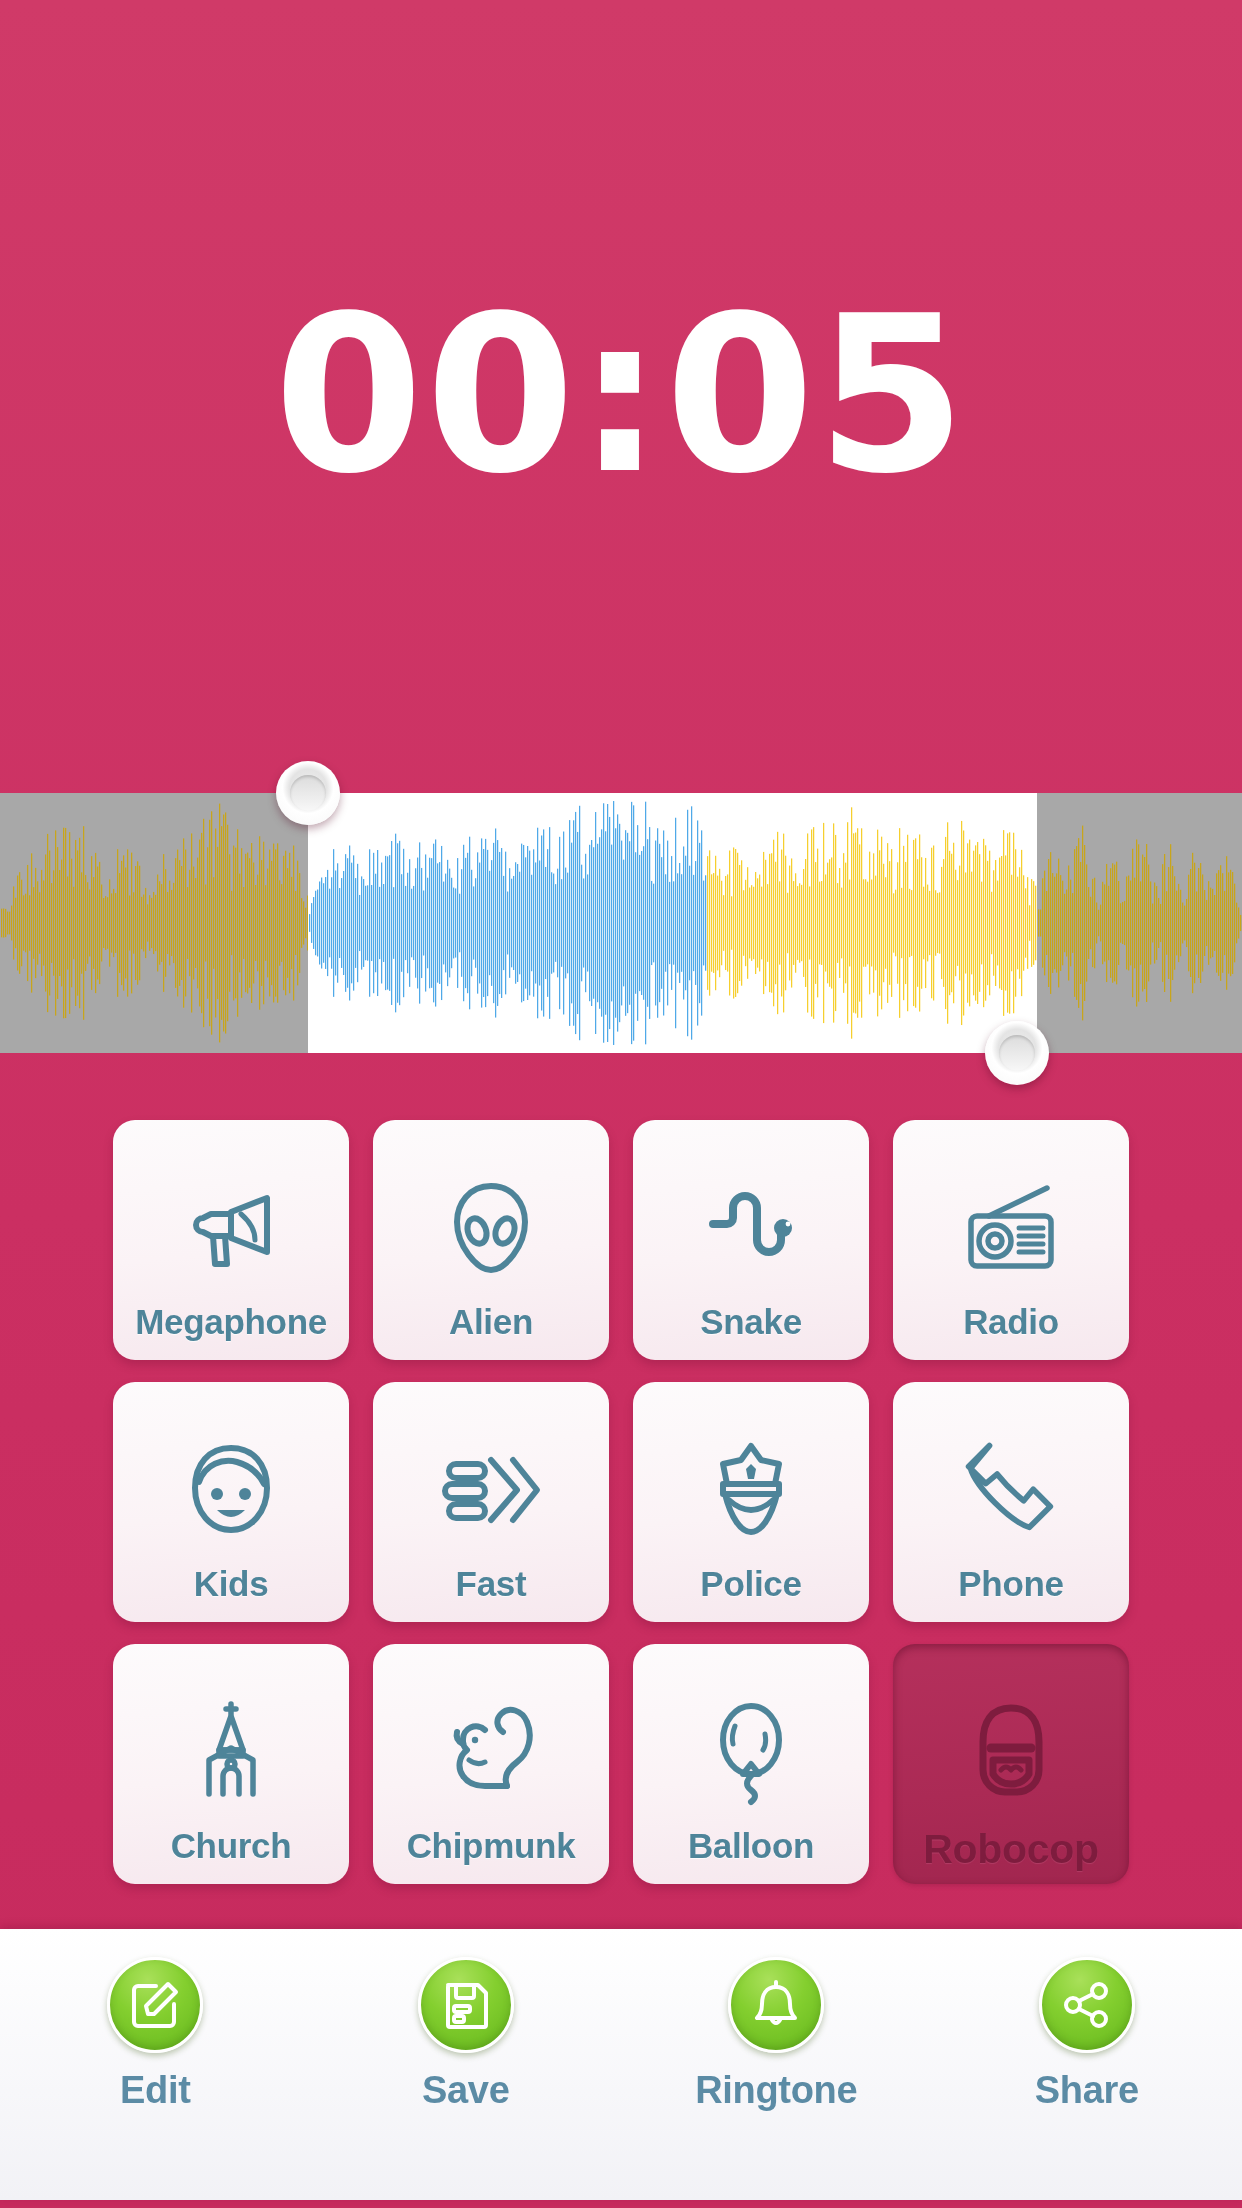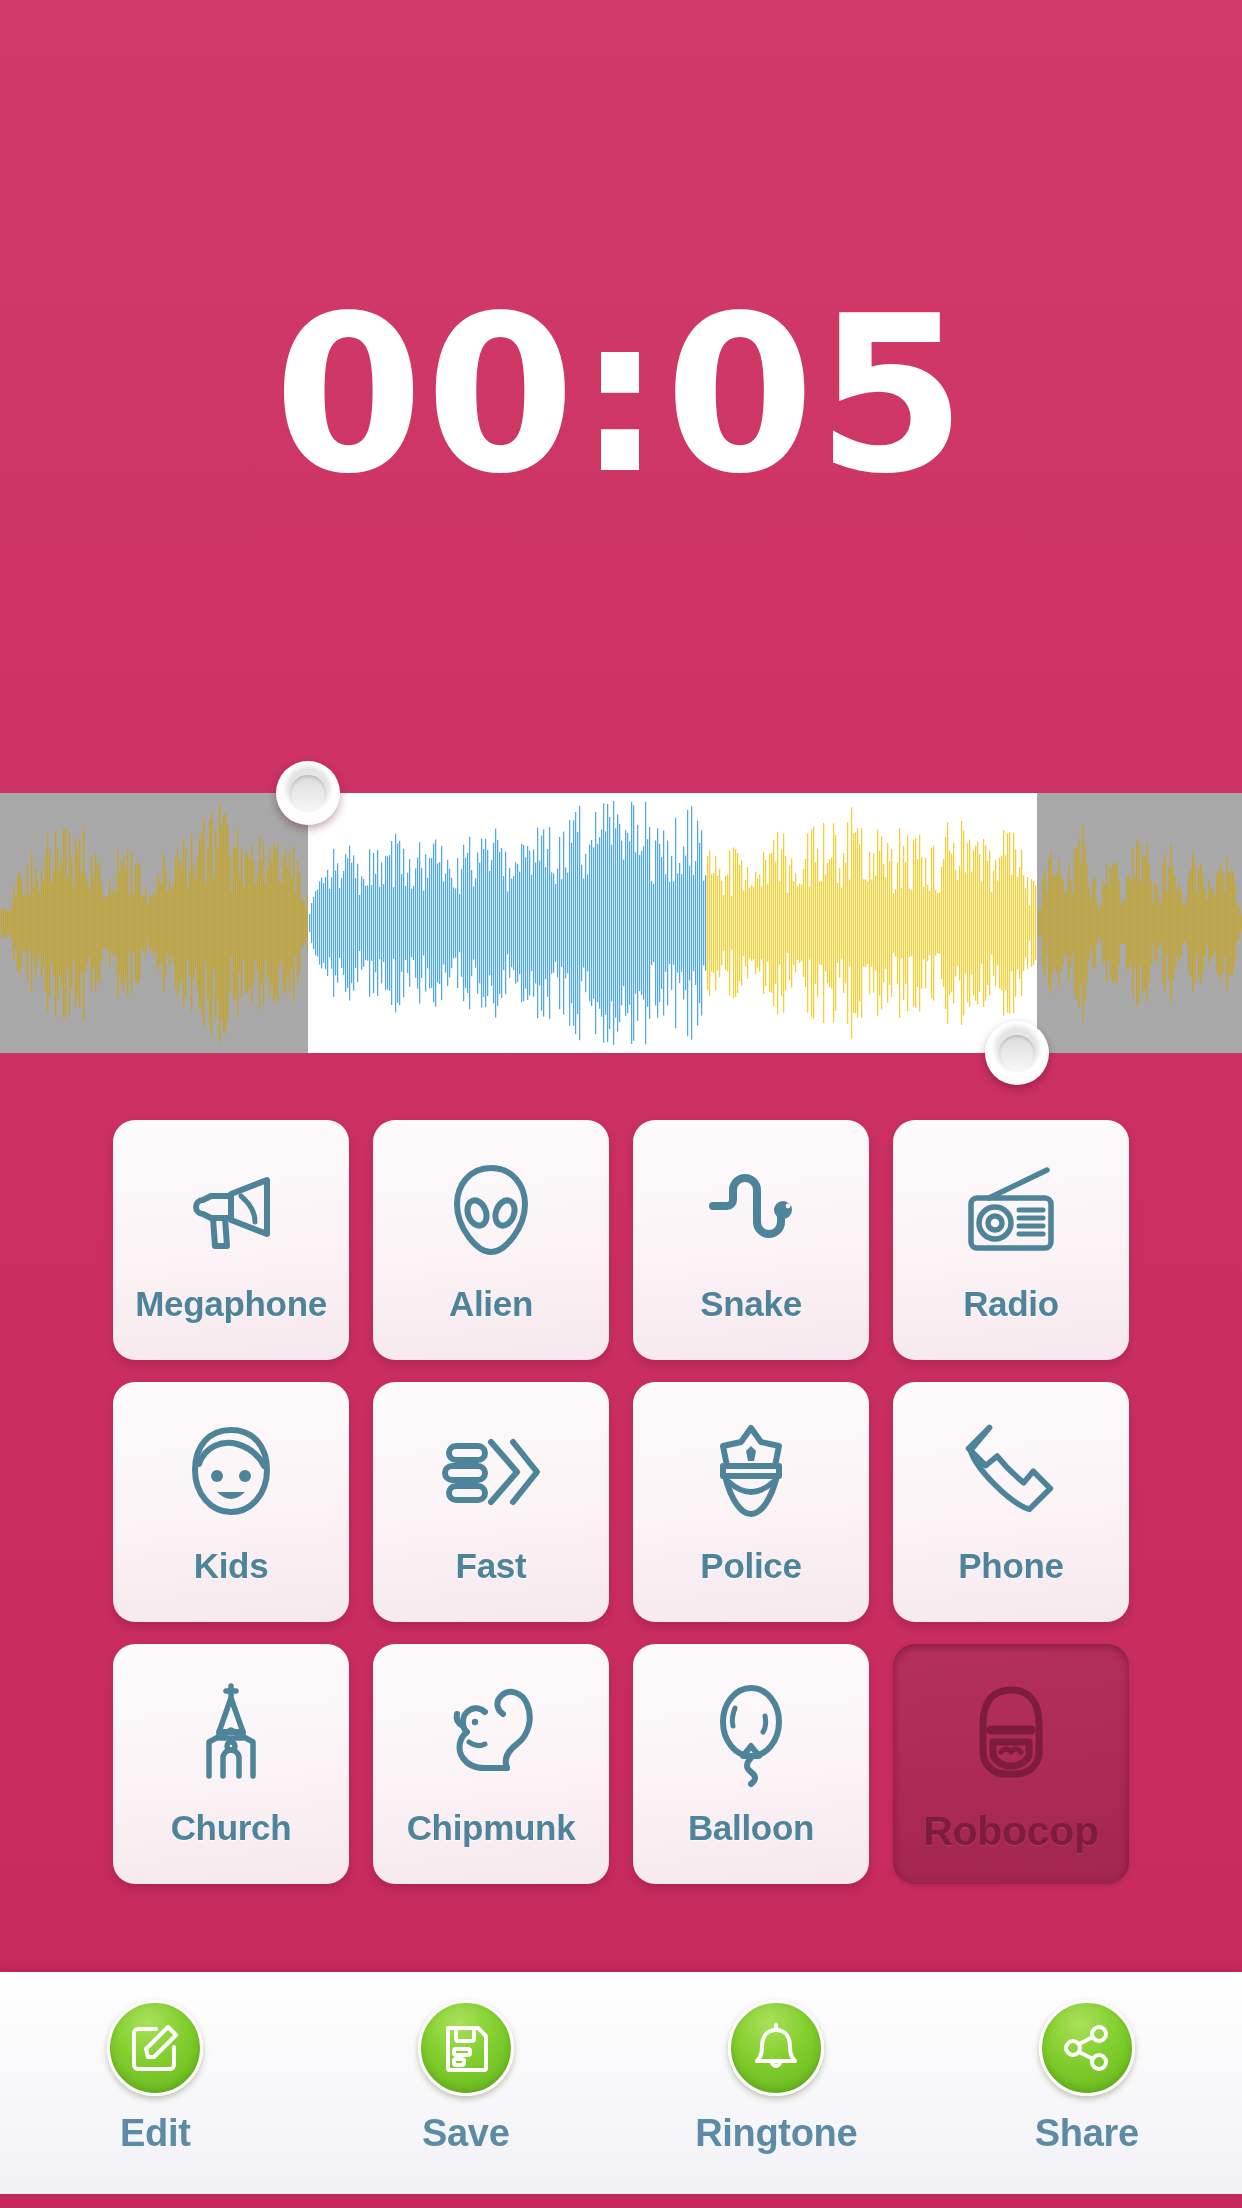--- a/index.html
+++ b/index.html
@@ -101,21 +101,21 @@
     column-gap:24px; row-gap:22px;
     justify-content:center;
     padding:0 0;
   }
   .tile {
     border-radius:22px;
     background:linear-gradient(175deg,#fdfbfc 0%, #fbf3f6 55%, #f6e8ee 100%);
     box-shadow:0 5px 10px rgba(110,15,50,.28);
     display:flex; flex-direction:column;
     align-items:center; justify-content:flex-start;
-    padding-top:26px;
+    padding-top:44px;
     cursor:pointer; position:relative;
   }
   .tile.selected {
     background:linear-gradient(175deg,#b5305c 0%, #ab2a55 60%, #a1264f 100%);
     box-shadow:inset 0 3px 8px rgba(80,5,30,.45), 0 2px 4px rgba(110,15,50,.25);
   }
   .tile .glyph {
     height:128px; width:128px;
     display:flex; align-items:center; justify-content:center;
   }
@@ -129,21 +129,21 @@
     white-space:nowrap;
   }
   .tile.selected .tlabel {
     color:#7e1c3e;
     text-shadow:0 1px 1px rgba(210,110,145,.3);
     font-size:41px;
   }
 
   
   #bottom-bar {
-    position:absolute; bottom:14px; left:0; width:1242px; height:222px;
+    position:absolute; bottom:8px; left:0; width:1242px; height:271px;
     background:linear-gradient(180deg,#ffffff 0%, #f7f7fa 60%, #f2f2f6 100%);
     box-shadow:0 -3px 8px rgba(100,10,45,.22);
     display:flex; align-items:flex-start; justify-content:space-around;
     padding-top:28px;
   }
   .bb-item {
     display:flex; flex-direction:column; align-items:center;
     cursor:pointer; width:220px;
   }
   .bb-circle {

